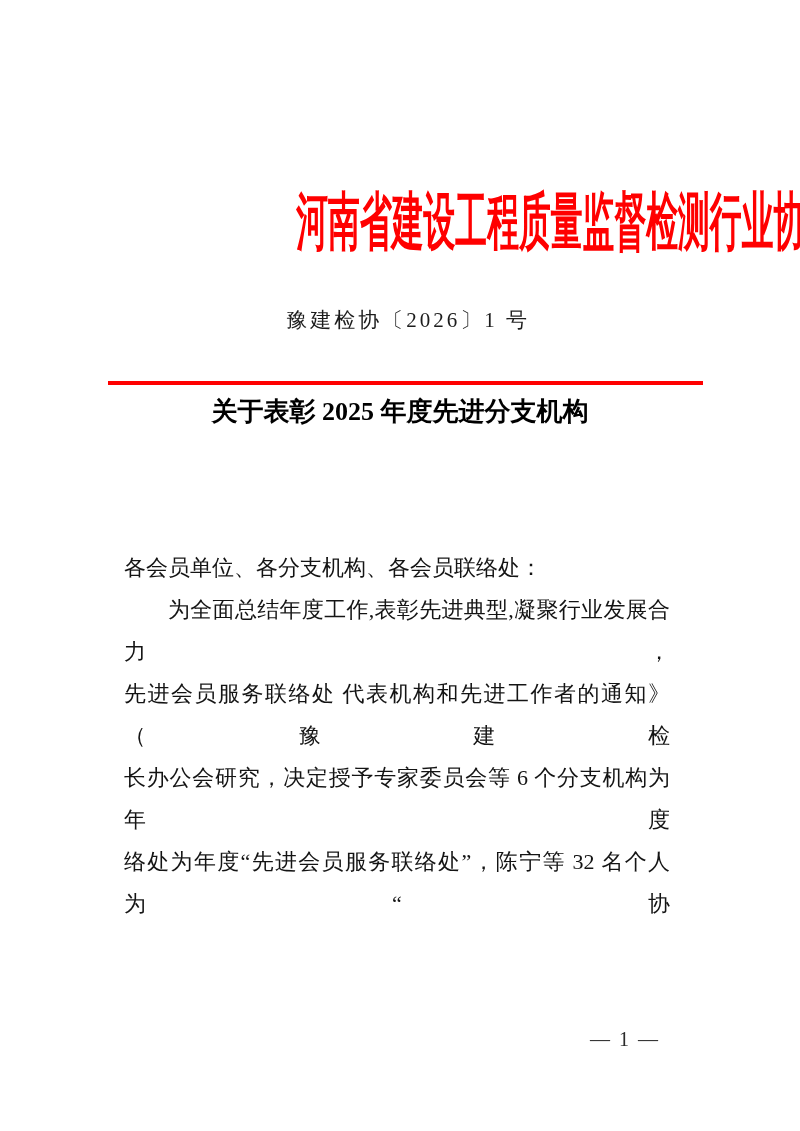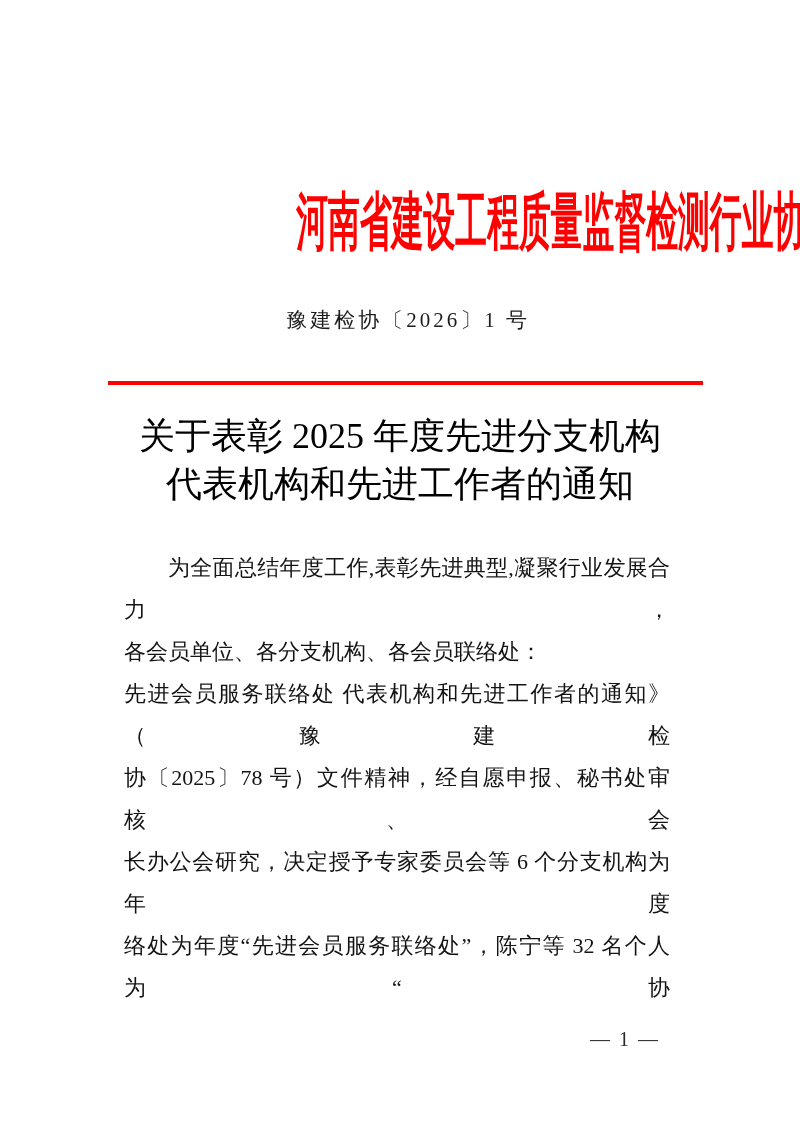--- a/index.html
+++ b/index.html
@@ -31,24 +31,24 @@
     font-size:21px; line-height:30px;
     letter-spacing:3px;
     color:#1c1c1c;
   }
   .red-line {
     position:absolute; top:381px; left:108px;
     width:595px; height:4px;
     background:#ff0000;
   }
   .doc-title {
-    position:absolute; top:412px; left:0; width:800px;
+    position:absolute; top:388px; left:0; width:800px;
     text-align:center;
-    font-size:36px; line-height:48px;
-    font-weight:normal;
+    font-size:26px; line-height:48px;
+    font-weight:bold;
     color:#000000;
   }
   .body-block {
     position:absolute; top:547px; left:124px;
     width:546px;
     font-size:22px; line-height:42px;
     color:#141414;
   }
   .line { width:100%; white-space:nowrap; }
   .j { text-align:justify; text-align-last:justify; white-space:normal; }
@@ -70,28 +70,26 @@
   <div class="org-title">
     <span class="stretch">河南省建设工程质量监督检测行业协会文件</span>
   </div>
 
   <div class="doc-number">豫建检协〔2026〕1 号</div>
 
   <div class="red-line"></div>
 
   <div class="doc-title">
     <div>关于表彰 2025 年度先进分支机构</div>
-    <div>代表机构和先进工作者的通知</div>
   </div>
 
   <div class="body-block">
+    <div class="line">各会员单位、各分支机构、各会员联络处：</div>
     <div class="line j indent">为全面总结年度工作,表彰先进典型,凝聚行业发展合力，</div>
-    <div class="line">各会员单位、各分支机构、各会员联络处：</div>
     <div class="line j">先进会员服务联络处 代表机构和先进工作者的通知》（豫建检</div>
-    <div class="line j">协〔2025〕78 号）文件精神，经自愿申报、秘书处审核、会</div>
     <div class="line j">长办公会研究，决定授予专家委员会等 6 个分支机构为年度</div>
     <div class="line j">络处为年度“先进会员服务联络处”，陈宁等 32 名个人为“协</div>
 
   </div>
 
   <div class="footer-pageno">— 1 —</div>
 
 </div>
 
 </body></html>

